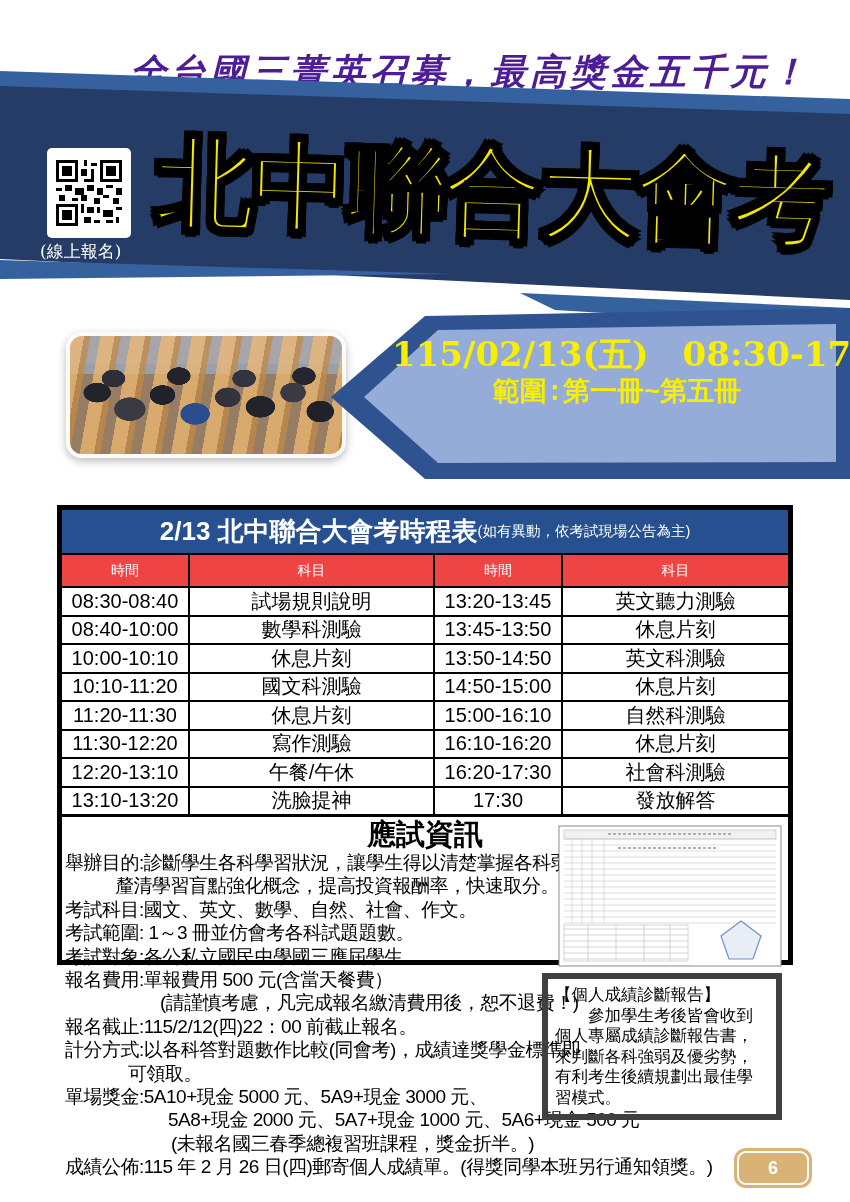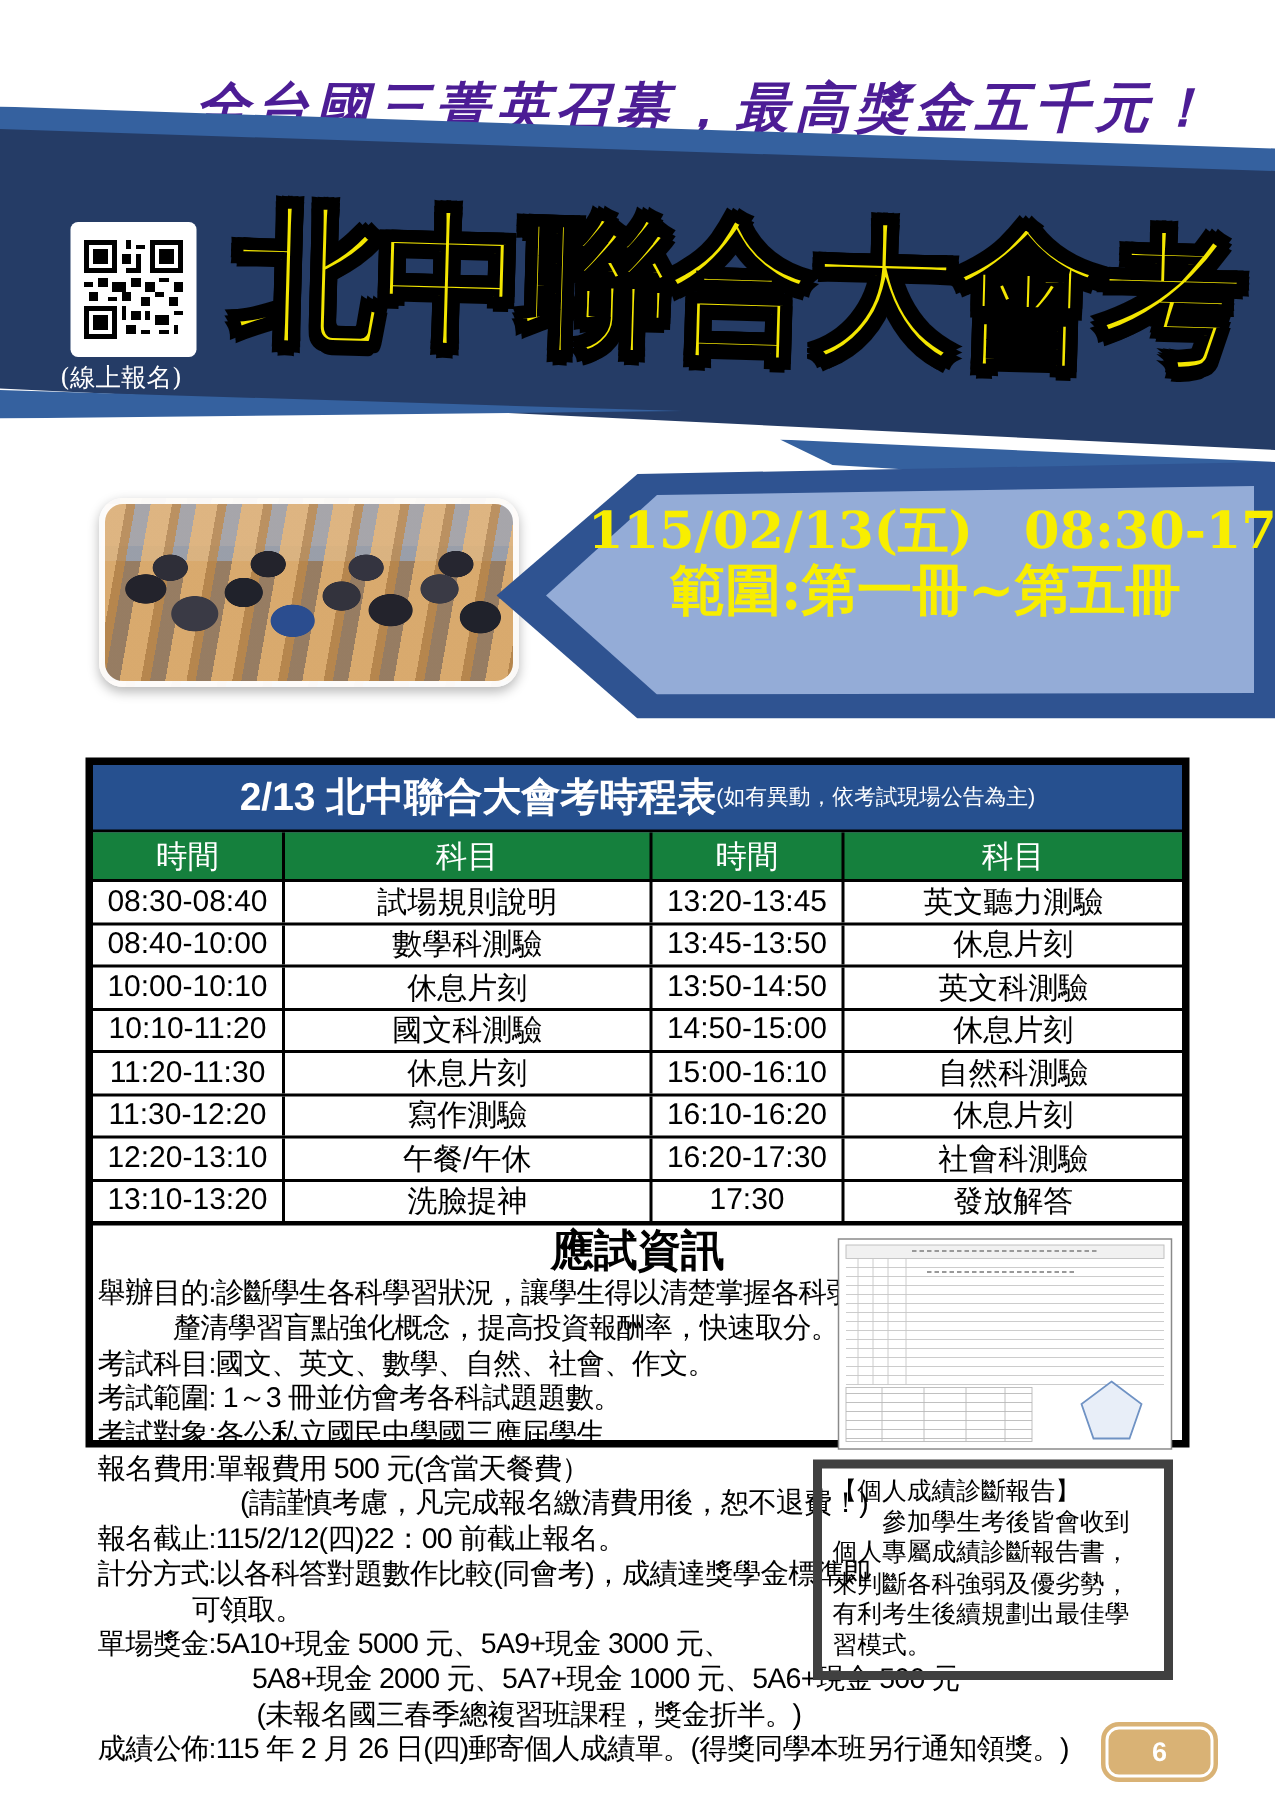--- a/index.html
+++ b/index.html
@@ -52,32 +52,32 @@
       linear-gradient(#f5f4f1 0 24%,#dfe7ee 24% 32%,#d9aa6e 32% 100%);}
 
   
   .banner-outer{background:#2f5391;
     clip-path:polygon(425px 316px,850px 308px,850px 479px,425px 479px,331px 397px);}
   .banner-inner{background:#94acd7;
     clip-path:polygon(438px 330px,836px 324px,836px 462px,438px 463px,364px 397px);}
   .banner-text{position:absolute;left:392px;top:334px;width:450px;text-align:center;
     color:#f8ee00;font-weight:bold;font-family:"DejaVu Serif",serif;}
   .banner-line1{font-size:34px;line-height:40px;white-space:nowrap;letter-spacing:0;}
-  .banner-line2{font-size:37px;line-height:38px;white-space:nowrap;}
+  .banner-line2{font-size:27px;line-height:38px;white-space:nowrap;font-family:Liberation Mono, monospace;}
   .banner-line3{font-size:23px;line-height:28px;white-space:nowrap;}
 
   
   .main-box{position:absolute;left:57px;top:505px;width:736px;height:460px;
     border:5px solid #000;box-sizing:border-box;background:#fff;}
   .sched-title{height:43px;background:#26508f;color:#fff;display:flex;
     align-items:center;justify-content:center;border-bottom:2px solid #000;white-space:nowrap;}
   .sched-title .big{font-size:26px;font-weight:bold;}
   .sched-title .note{font-size:14.5px;}
   .grid-row{display:grid;grid-template-columns:128px 245px 128px auto;}
-  .sched-head{background:#15803d;color:#fff;font-size:21px;border-bottom:2px solid #000;}
+  .sched-head{background:#ef4444;color:#fff;font-size:14px;border-bottom:2px solid #000;}
   .sched-head .tcell{height:31px;}
   .tcell{display:flex;align-items:center;justify-content:center;border-right:2px solid #000;}
   .tcell:last-child{border-right:none;}
   .trow{font-size:20px;color:#000;border-bottom:2px solid #000;}
   .trow .tcell{height:26.5px;}
   .trow:last-child{border-bottom:3px solid #000;}
 
   .info{position:relative;padding:1px 3px 0 3px;}
   .info-title{font-size:29px;font-weight:bold;text-align:center;line-height:33px;color:#000;}
   .info-line{font-size:19px;line-height:23.4px;color:#000;white-space:nowrap;letter-spacing:-0.5px;}

